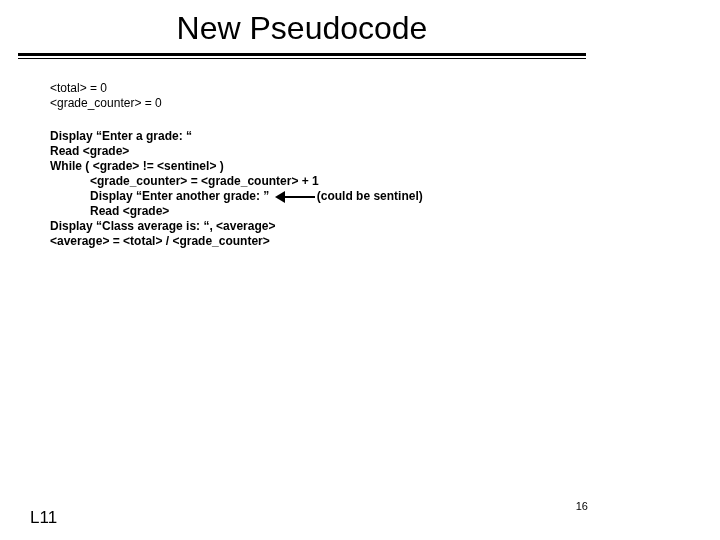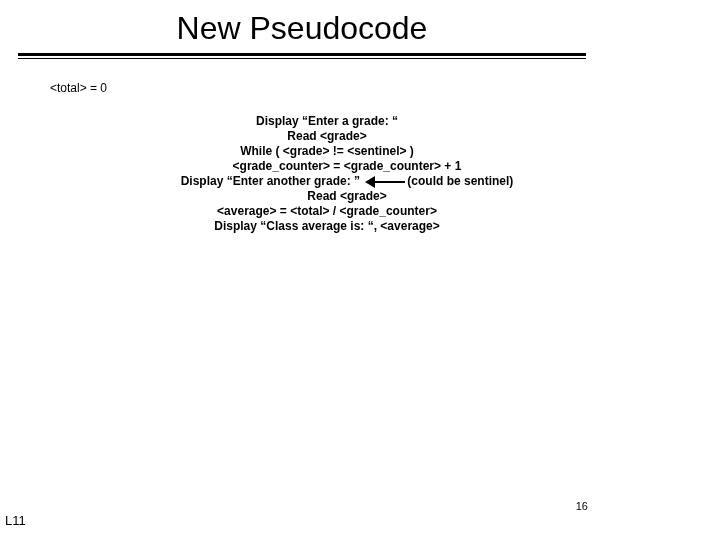--- a/index.html
+++ b/index.html
@@ -42,30 +42,29 @@
     padding: 22px 0 0 50px;
     font-size: 12px;
     line-height: 1.25;
   }
   .block-init {
     font-weight: 400;
     margin-bottom: 18px;
   }
   .block-code {
     font-weight: 700;
-    text-align: center;
   }
   .indent {
     padding-left: 40px;
   }
   .footer-left {
     position: absolute;
-    left: 5px;
+    left: 30px;
     bottom: 12px;
-    font-size: 13px;
+    font-size: 17px;
   }
   .footer-right {
     position: absolute;
     right: 16px;
     bottom: 28px;
     font-size: 11px;
   }
   .line-with-arrow {
     position: relative;
     display: block;
@@ -105,33 +104,34 @@
 
   <div class="divider">
     <div class="line1"></div>
     <div class="line2"></div>
   </div>
 
   <div class="content">
 
     <div class="block-init">
       <div>&lt;total&gt; = 0</div>
+      <div>&lt;grade_counter&gt; = 0</div>
     </div>
 
     <div class="block-code">
       <div>Display “Enter a grade: “</div>
       <div>Read &lt;grade&gt;</div>
       <div>While  ( &lt;grade&gt;  !=  &lt;sentinel&gt; )</div>
       <div class="indent">&lt;grade_counter&gt; = &lt;grade_counter&gt; + 1</div>
       <div class="indent line-with-arrow">
         <span>Display “Enter another grade: ” </span><span class="arrow"><span class="head"></span><span class="shaft"></span></span><span>(could be sentinel)</span>
       </div>
       <div class="indent">Read &lt;grade&gt;</div>
+      <div>Display “Class average is: “, &lt;average&gt;</div>
       <div>&lt;average&gt; = &lt;total&gt; / &lt;grade_counter&gt;</div>
-      <div>Display “Class average is: “, &lt;average&gt;</div>
     </div>
 
   </div>
 
   <div class="footer-left">L11</div>
   <div class="footer-right">16</div>
 
 </div>
 
 </body></html>

